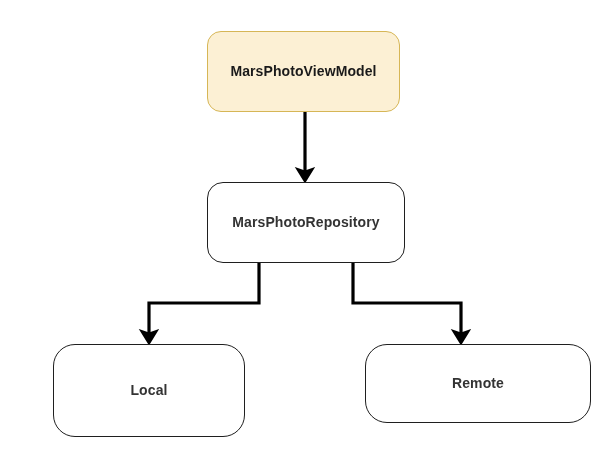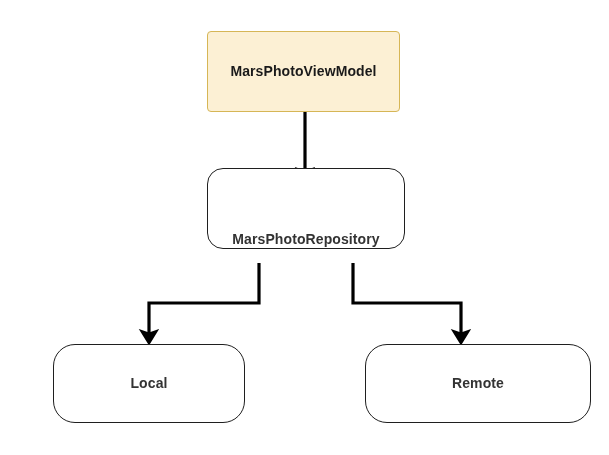--- a/index.html
+++ b/index.html
@@ -42,45 +42,44 @@
     white-space: nowrap;
   }
   
   #node-viewmodel {
     left: 207px;
     top: 31px;
     width: 193px;
     height: 81px;
     background: #fcf0d4;
     border: 1.4px solid #d6b656;
-    border-radius: 4px;
+    border-radius: 14px;
   }
   #node-viewmodel .node-label {
     color: #1a1a1a;
   }
   
   #node-repository {
     left: 207px;
-    top: 168px;
+    top: 182px;
     width: 198px;
     height: 81px;
     background: #ffffff;
     border: 1.4px solid #1f1f1f;
     border-radius: 16px;
-    align-items: flex-end;
   }
   #node-repository .node-label {
     color: #333333;
   }
   
   #node-local {
     left: 53px;
     top: 344px;
     width: 192px;
-    height: 79px;
+    height: 93px;
     background: #ffffff;
     border: 1.4px solid #1f1f1f;
     border-radius: 22px;
   }
   #node-remote {
     left: 365px;
     top: 344px;
     width: 226px;
     height: 79px;
     background: #ffffff;

